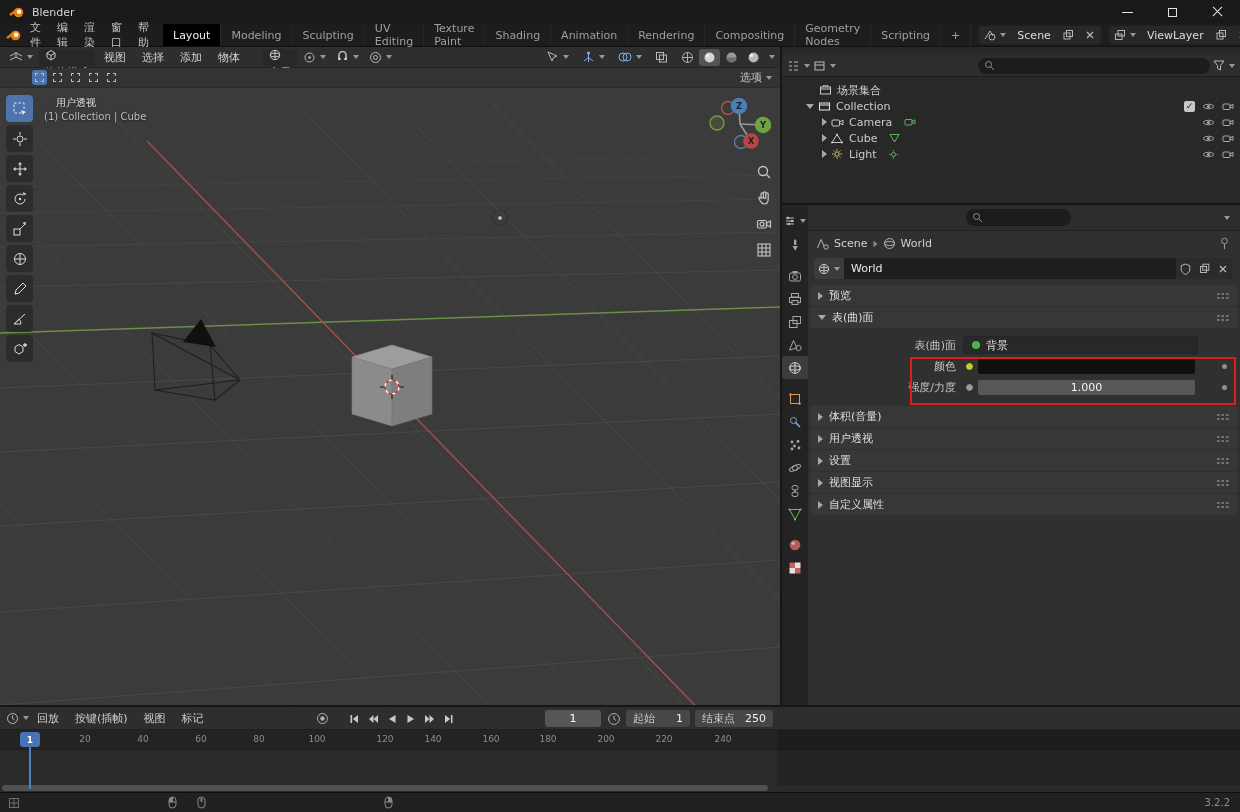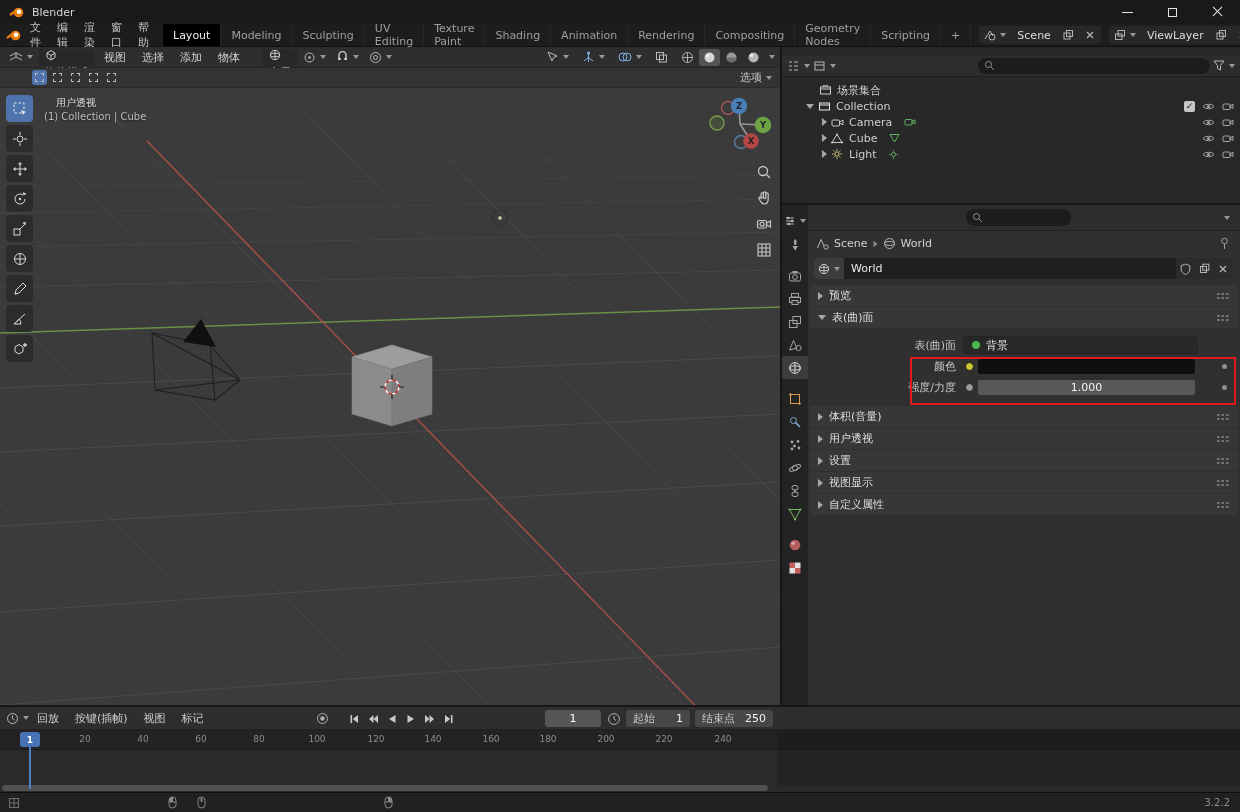--- a/index.html
+++ b/index.html
@@ -924,21 +924,21 @@
         </div>
       </div>
     </div>
 
     <div class="truler">
       <span class="tick" style="left:85px;">20</span>
       <span class="tick" style="left:143px;">40</span>
       <span class="tick" style="left:201px;">60</span>
       <span class="tick" style="left:259px;">80</span>
       <span class="tick" style="left:317px;">100</span>
-      <span class="tick" style="left:376px;">120</span>
+      <span class="tick" style="left:385px;">120</span>
       <span class="tick" style="left:433px;">140</span>
       <span class="tick" style="left:491px;">160</span>
       <span class="tick" style="left:548px;">180</span>
       <span class="tick" style="left:606px;">200</span>
       <span class="tick" style="left:664px;">220</span>
       <span class="tick" style="left:723px;">240</span>
     </div>
 
     <div class="tbody"></div>
     <div class="pastend"></div>

